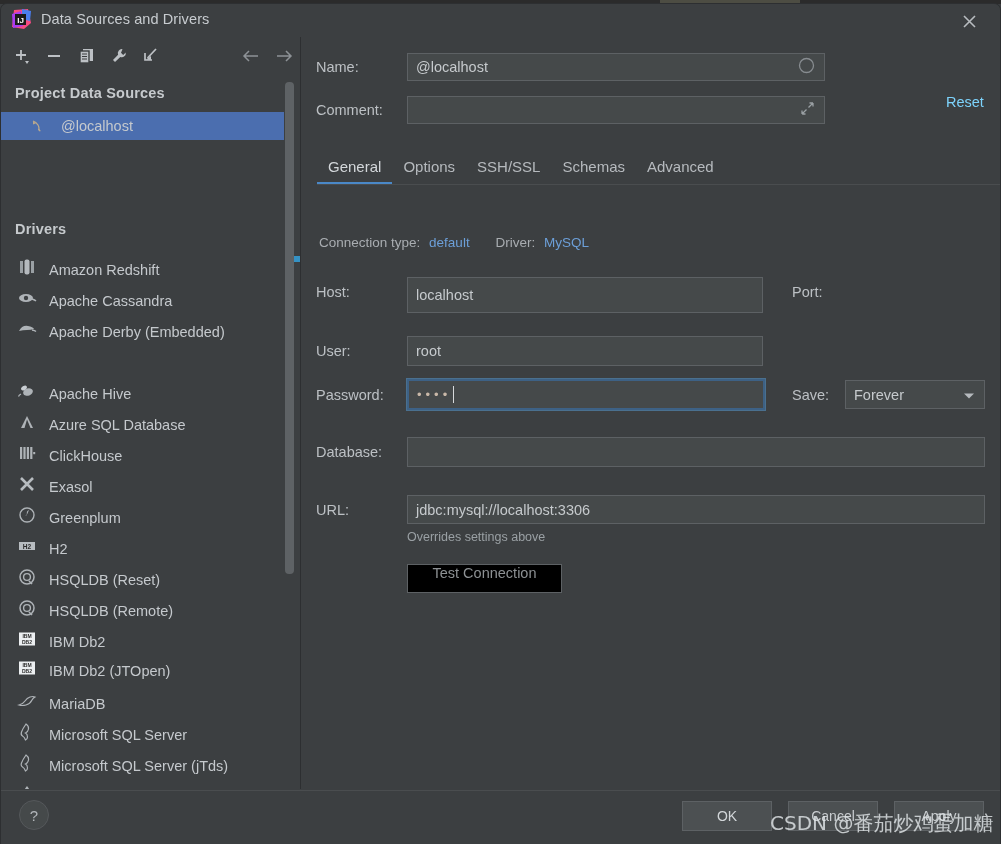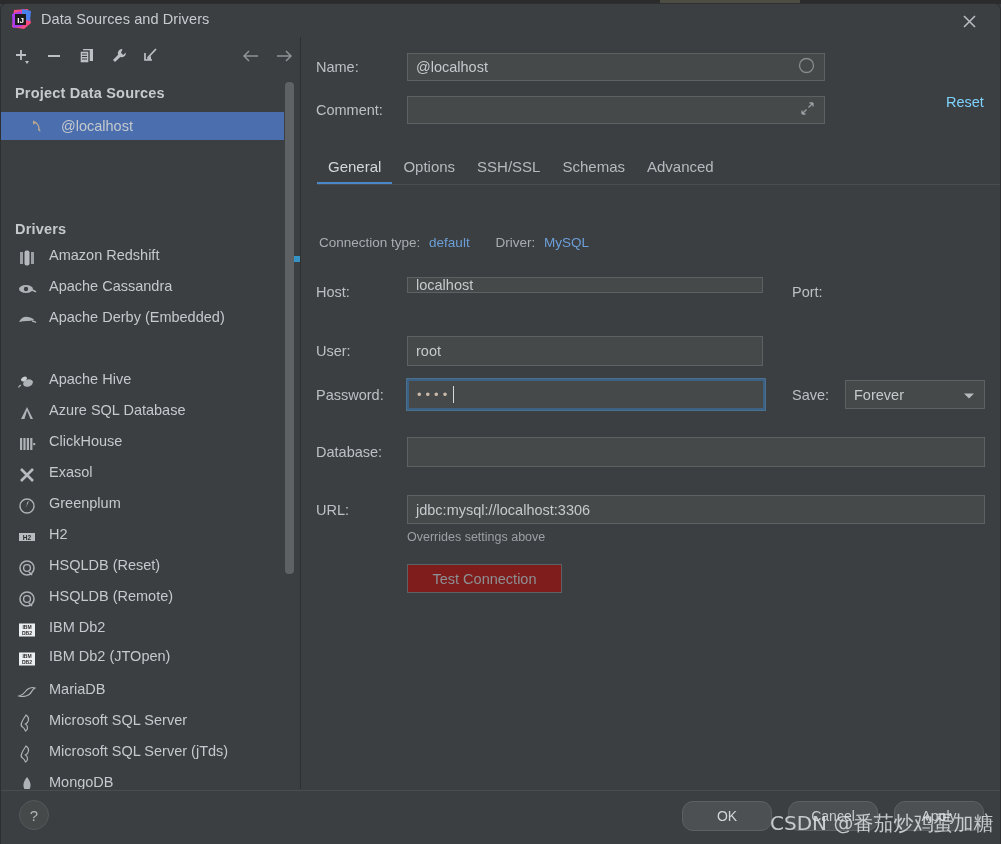--- a/index.html
+++ b/index.html
@@ -98,21 +98,21 @@
     width: 22px; height: 20px; margin-left: 28px;
     display: flex; align-items: center; justify-content: center;
     flex: 0 0 auto;
   }
   .ds-label {
     margin-left: 10px; font-size: 14.5px; color: #c5c9cd; white-space: nowrap;
   }
 
   .drv-row {
     position: absolute; left: 0; width: 283px; height: 31px;
-    display: flex; align-items: flex-start; cursor: pointer;
+    display: flex; align-items: flex-end; cursor: pointer;
   }
   .drv-icon {
     width: 24px; height: 22px; margin-left: 14px;
     display: flex; align-items: center; justify-content: center;
     flex: 0 0 auto;
   }
   .drv-label {
     margin-left: 10px; font-size: 14.5px; color: #c5c9cd; white-space: nowrap;
   }
 
@@ -177,23 +177,23 @@
   }
 
   .meta-row { position: absolute; left: 17px; top: 198px; font-size: 13.5px; color: #a9adb1; }
   .meta-row span.v { color: #6c9fd8; cursor: pointer; }
 
   .hint {
     position: absolute; font-size: 12.5px; color: #9aa0a4;
   }
   .btn-flat {
     position: absolute;
-    background: #7f1d1d; border: 1px solid #5d6164;
+    background: #000000; border: 1px solid #5d6164;
     color: #8d9194; font-size: 14.5px;
-    display: flex; align-items: center; justify-content: center;
+    display: flex; align-items: flex-start; justify-content: center;
     cursor: pointer;
     font-family: "Liberation Sans", sans-serif;
   }
   .combo {
     position: absolute;
     background: #45494a; border: 1px solid #5d6164;
     color: #c6cacd; font-size: 14.5px;
     display: flex; align-items: center;
     padding-left: 8px; cursor: pointer;
   }
@@ -215,21 +215,21 @@
   }
   .help-btn {
     position: absolute; left: 19px; top: 800px;
     width: 30px; height: 30px; border-radius: 50%;
     background: #45494a; border: 1px solid #55585b;
     display: flex; align-items: center; justify-content: center;
     color: #b2b6ba; font-size: 15px; cursor: pointer;
   }
   .dlg-btn {
     position: absolute; top: 801px; height: 30px;
-    background: #4c5052; border: 1px solid #5d6164; border-radius: 11px;
+    background: #4c5052; border: 1px solid #5d6164; border-radius: 0;
     display: flex; align-items: center; justify-content: center;
     font-size: 14px; color: #c8cccf; cursor: pointer;
   }
   #btn-ok    { left: 682px; width: 90px; color: #d2d6d9; }
   #btn-cancel{ left: 788px; width: 90px; }
   #btn-apply { left: 894px; width: 90px; }
 
   .watermark {
     position: absolute; left: 770px; top: 810px;
     font-size: 20px; color: rgba(226,230,233,.82);
@@ -541,21 +541,21 @@
       <div class="tabs-rule"></div>
 
       <div class="meta-row">
         <span>Connection type:</span>
         <span class="v" style="margin-left:5px">default</span>
         <span style="margin-left:22px">Driver:</span>
         <span class="v" style="margin-left:5px">MySQL</span>
       </div>
 
       <span class="f-label" style="left:14px; top:247px">Host:</span>
-      <div class="f-input" style="left:105px; top:240px; width:356px; height:16px">
+      <div class="f-input" style="left:105px; top:240px; width:356px; height:36px">
         <span>localhost</span>
       </div>
       <span class="f-label" style="left:490px; top:247px">Port:</span>
 
       <span class="f-label" style="left:14px; top:306px">User:</span>
       <div class="f-input" style="left:105px; top:299px; width:356px; height:30px">
         <span>root</span>
       </div>
 
       <span class="f-label" style="left:14px; top:350px">Password:</span>

